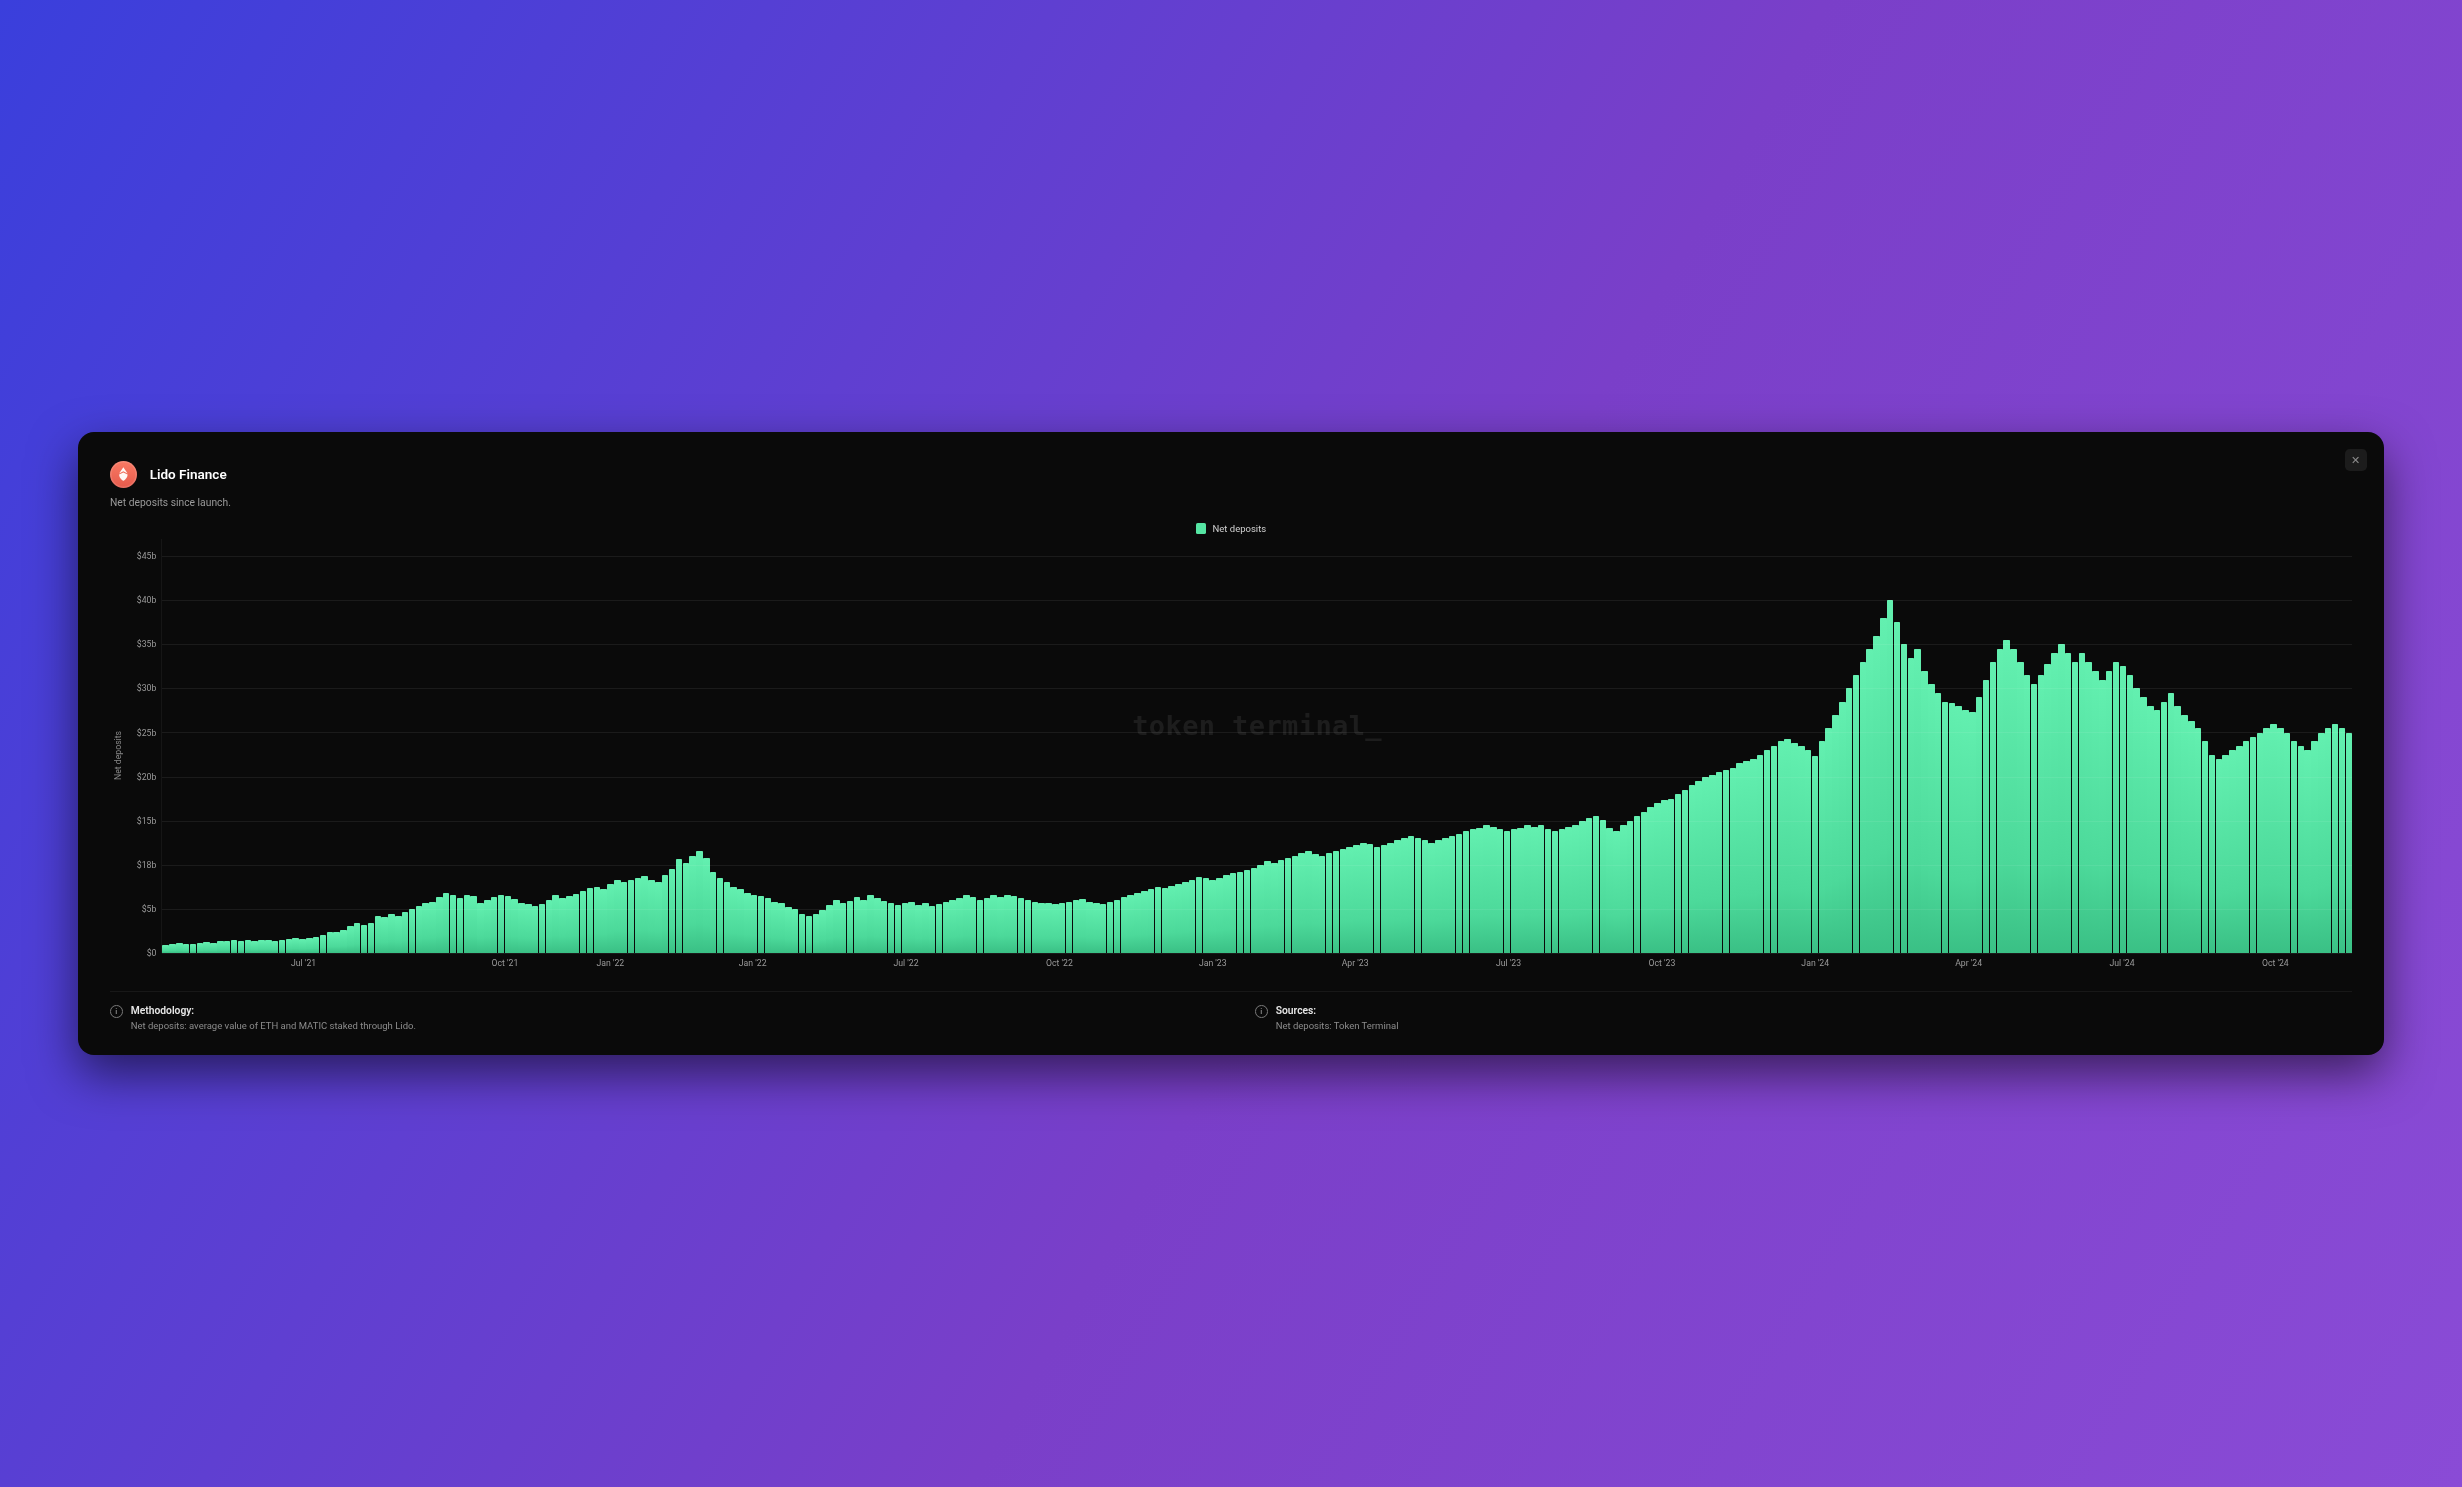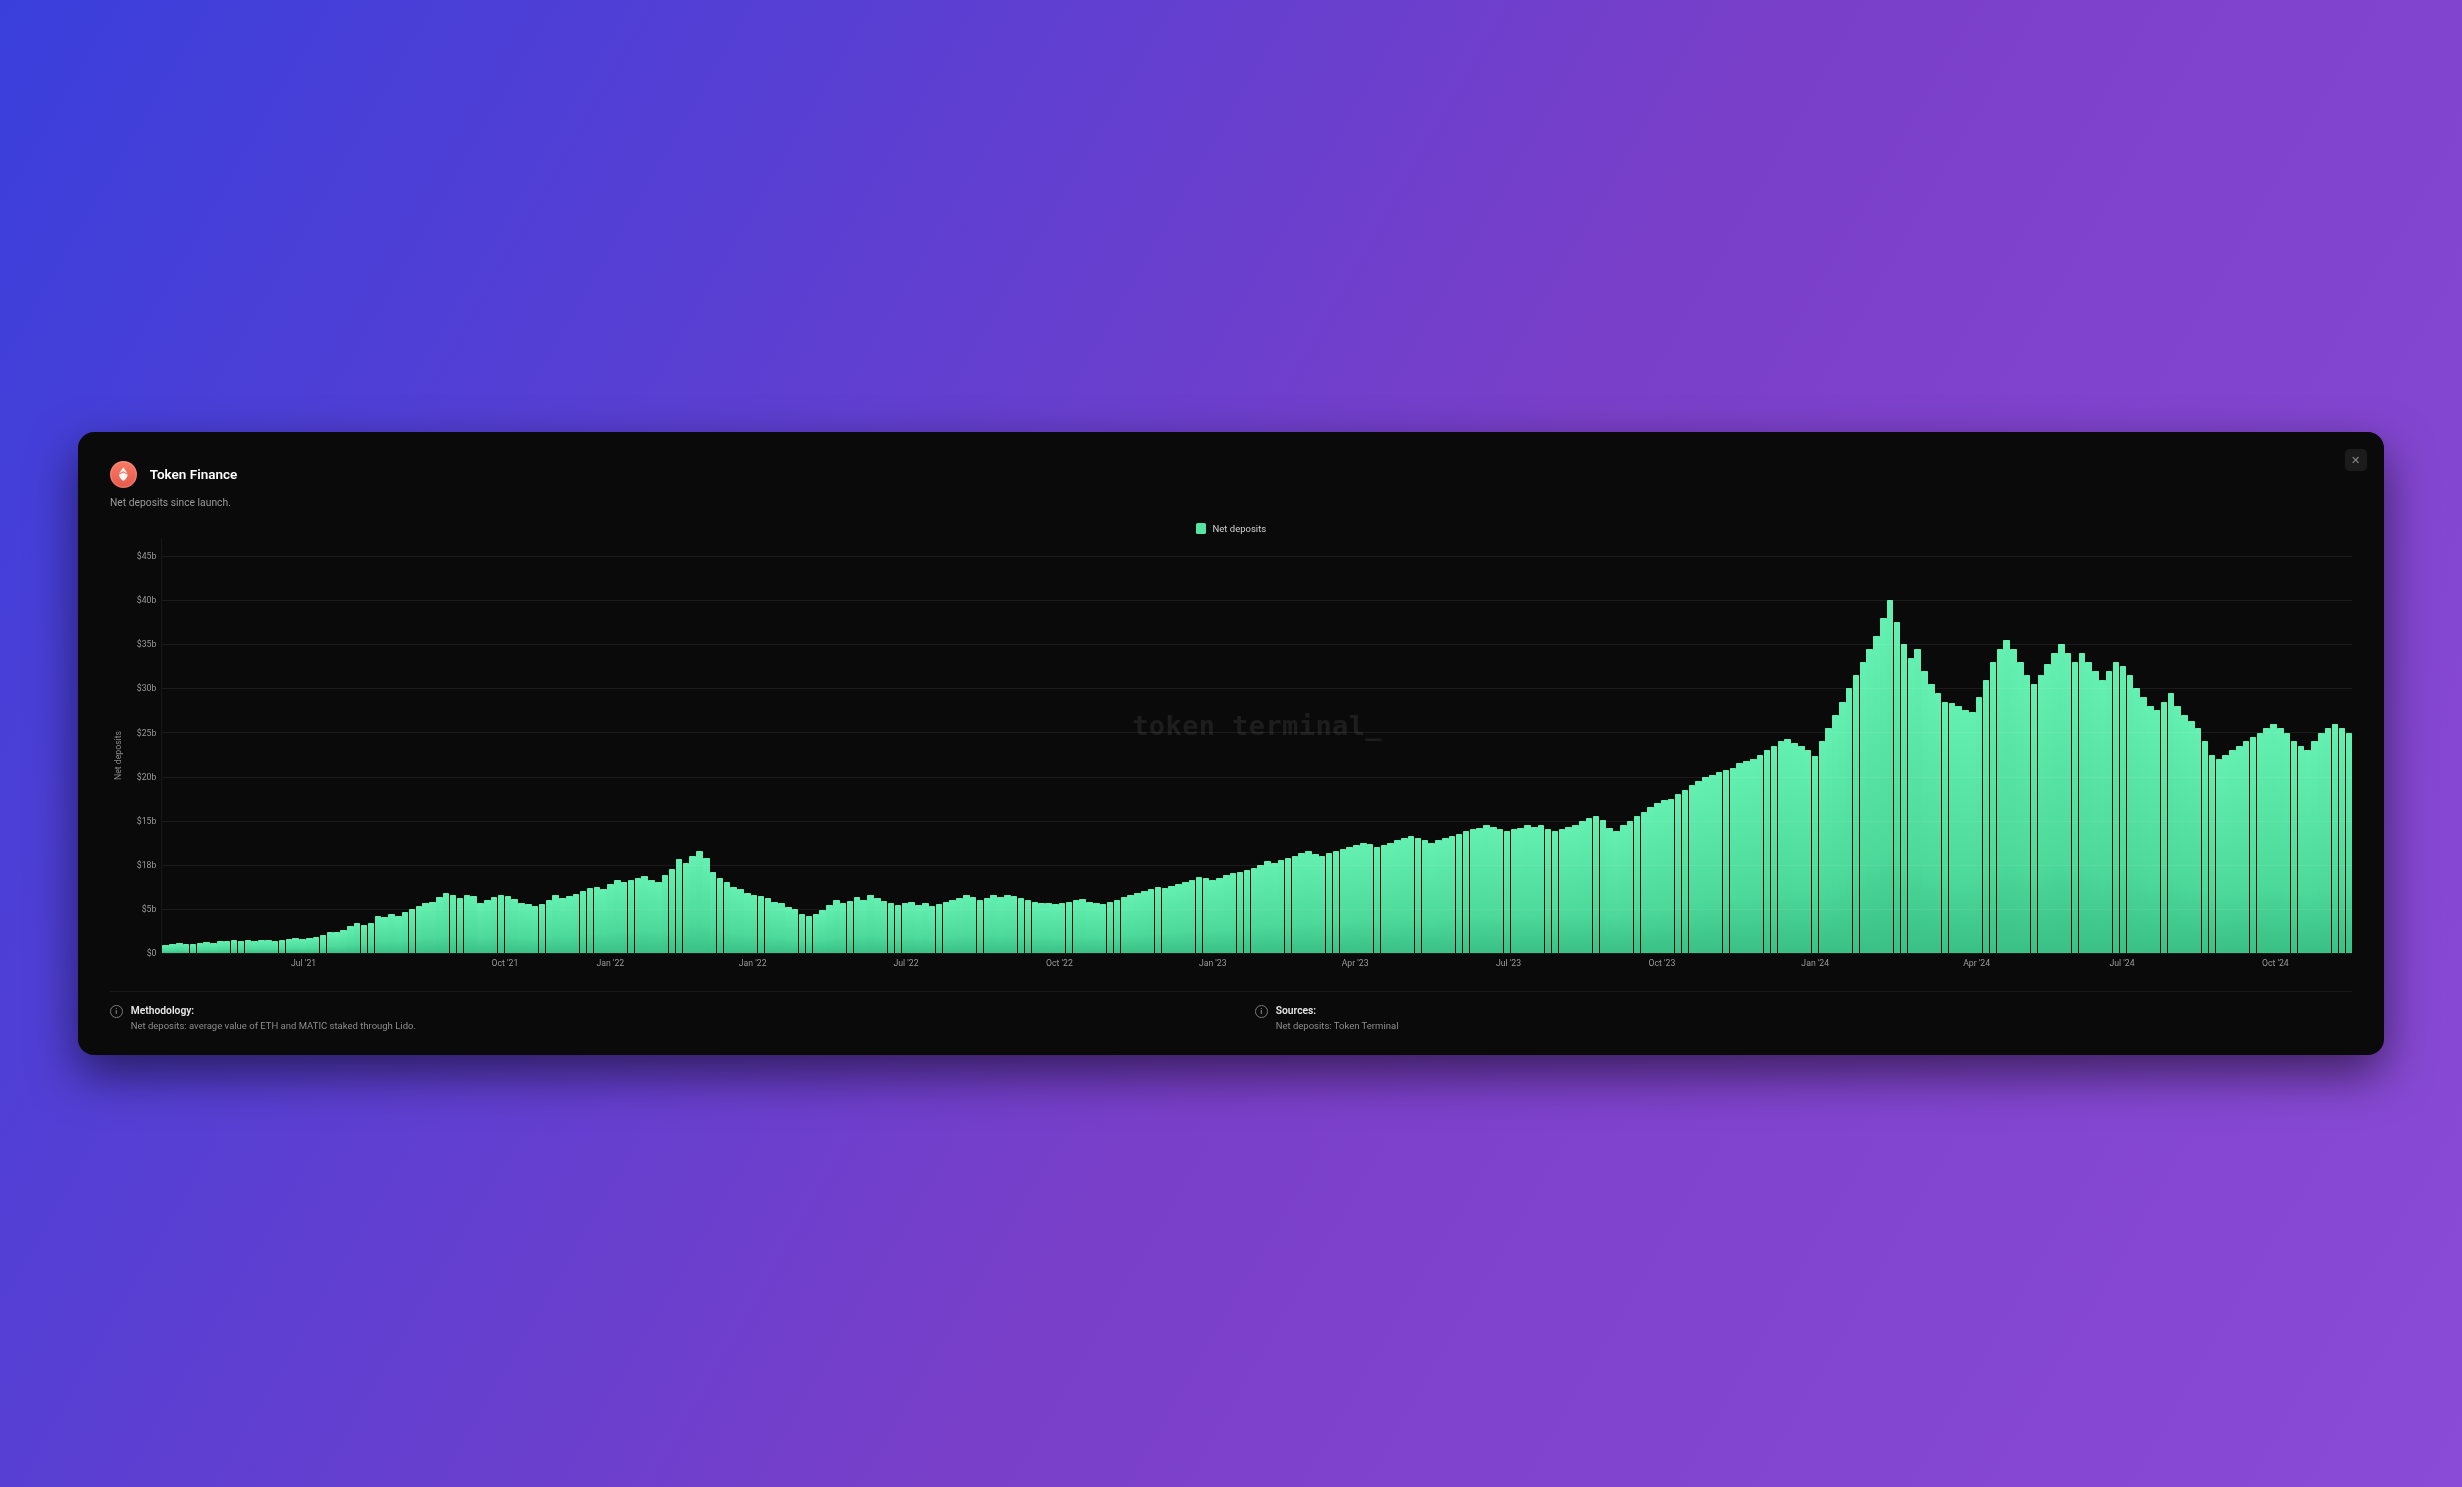--- a/index.html
+++ b/index.html
@@ -216,21 +216,21 @@
     <span>✕</span>
   </div>
 
   <div class="header">
     <div class="logo">
       <svg viewBox="0 0 24 30" fill="none">
         <path d="M12 2 L20 14 L12 10 L4 14 Z" fill="#ffffff" opacity="0.95"></path>
         <path d="M4 16 L12 12 L20 16 C20 24 12 28 12 28 C12 28 4 24 4 16 Z" fill="#ffffff" opacity="0.95"></path>
       </svg>
     </div>
-    <div class="title">Token Finance</div>
+    <div class="title">Lido Finance</div>
   </div>
   <div class="subtitle">Net deposits since launch.</div>
 
   <div class="legend">
     <span class="legend-swatch"></span>
     <span>Net deposits</span>
   </div>
 
   <div class="chart-outer">
     <div class="y-axis-title">Net deposits</div>
@@ -589,21 +589,21 @@
           <div class="x-tick" style="left: 13.5%; margin-left: 48px;">Oct '21</div>
           <div class="x-tick" style="left: 20.5%;">Jan '22</div>
           <div class="x-tick" style="left: 27%;">Jan '22</div>
           <div class="x-tick" style="left: 34%;">Jul '22</div>
           <div class="x-tick" style="left: 41%;">Oct '22</div>
           <div class="x-tick" style="left: 48%;">Jan '23</div>
           <div class="x-tick" style="left: 54.5%;">Apr '23</div>
           <div class="x-tick" style="left: 61.5%;">Jul '23</div>
           <div class="x-tick" style="left: 68.5%;">Oct '23</div>
           <div class="x-tick" style="left: 75.5%;">Jan '24</div>
-          <div class="x-tick" style="left: 82.5%; margin-left: 8px;">Apr '24</div>
+          <div class="x-tick" style="left: 82.5%;">Apr '24</div>
           <div class="x-tick" style="left: 89.5%;">Jul '24</div>
           <div class="x-tick" style="left: 96.5%;">Oct '24</div>
         </div>
     </div>
   </div>
 
   <div class="divider"></div>
 
   <div class="footer">
     <div class="footer-col">

